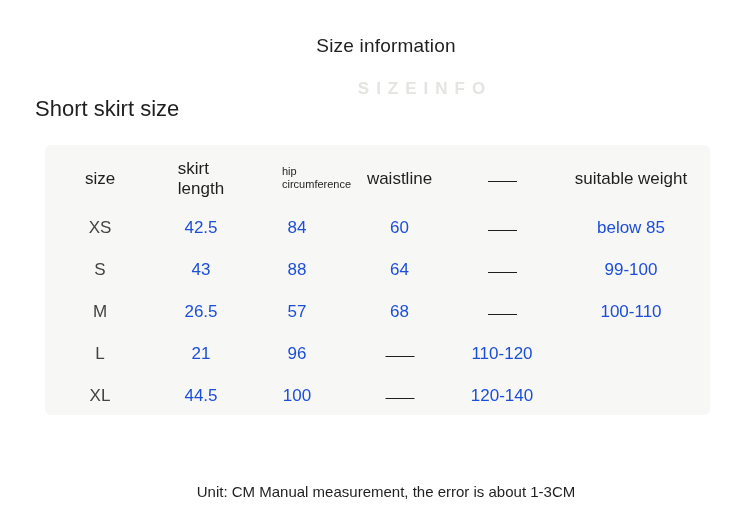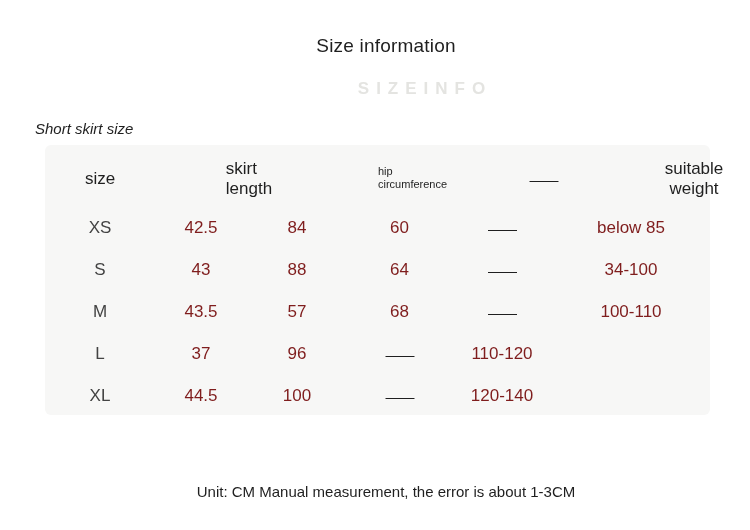--- a/index.html
+++ b/index.html
@@ -34,52 +34,50 @@
     width: 100%;
     text-align: center;
     font-size: 17px;
     color: #e4e4e1;
     letter-spacing: 7px;
     font-weight: bold;
     margin-left: 39px;
   }
   .section-title {
     position: absolute;
-    top: 120px;
+    top: 96px;
     left: 35px;
-    font-size: 15px;
+    font-size: 22px;
     color: #1f1f1f;
-    font-style: italic;
   }
   .size-card {
     position: absolute;
     top: 145px;
     left: 45px;
     width: 665px;
     height: 270px;
     background: #f7f7f6;
     border-radius: 6px;
   }
   .grid-row {
     display: grid;
     grid-template-columns: 110px 92px 100px 105px 100px 158px;
     align-items: center;
   }
   .header-row {
     height: 56px;
     padding-top: 6px;
-    gap: 48px;
   }
   .data-row {
     height: 42px;
   }
   .cell {
     text-align: center;
     font-size: 17px;
-    color: #7f1d1d;
+    color: #1d4ed8;
   }
   .cell-size-label {
     color: #434343;
   }
   .header-cell {
     font-size: 17px;
     color: #1f1f1f;
   }
   .two-line {
     display: inline-block;
@@ -126,54 +124,55 @@
     <div class="grid-row header-row">
       <div class="cell header-cell">size</div>
       <div class="cell header-cell">
         <span class="two-line"><span>skirt</span><br>
         <span>length</span></span>
       </div>
       <div class="cell header-cell">
         <span class="two-line hip-header"><span>hip</span><br>
         <span>circumference</span></span>
       </div>
+      <div class="cell header-cell">waistline</div>
       <div class="cell dash-cell">——</div>
       <div class="cell header-cell">suitable weight</div>
     </div>
 
     <div class="grid-row data-row">
       <div class="cell cell-size-label">XS</div>
       <div class="cell">42.5</div>
       <div class="cell">84</div>
       <div class="cell">60</div>
       <div class="cell dash-cell">——</div>
       <div class="cell cell-weight">below 85</div>
     </div>
 
     <div class="grid-row data-row">
       <div class="cell cell-size-label">S</div>
       <div class="cell">43</div>
       <div class="cell">88</div>
       <div class="cell">64</div>
       <div class="cell dash-cell">——</div>
-      <div class="cell cell-weight">34-100</div>
+      <div class="cell cell-weight">99-100</div>
     </div>
 
     <div class="grid-row data-row">
       <div class="cell cell-size-label">M</div>
-      <div class="cell">43.5</div>
+      <div class="cell">26.5</div>
       <div class="cell">57</div>
       <div class="cell">68</div>
       <div class="cell dash-cell">——</div>
       <div class="cell cell-weight">100-110</div>
     </div>
 
     <div class="grid-row data-row">
       <div class="cell cell-size-label">L</div>
-      <div class="cell">37</div>
+      <div class="cell">21</div>
       <div class="cell">96</div>
       <div class="cell dash-cell">——</div>
       <div class="cell cell-weight">110-120</div>
     </div>
 
     <div class="grid-row data-row">
       <div class="cell cell-size-label">XL</div>
       <div class="cell">44.5</div>
       <div class="cell">100</div>
       <div class="cell dash-cell">——</div>

